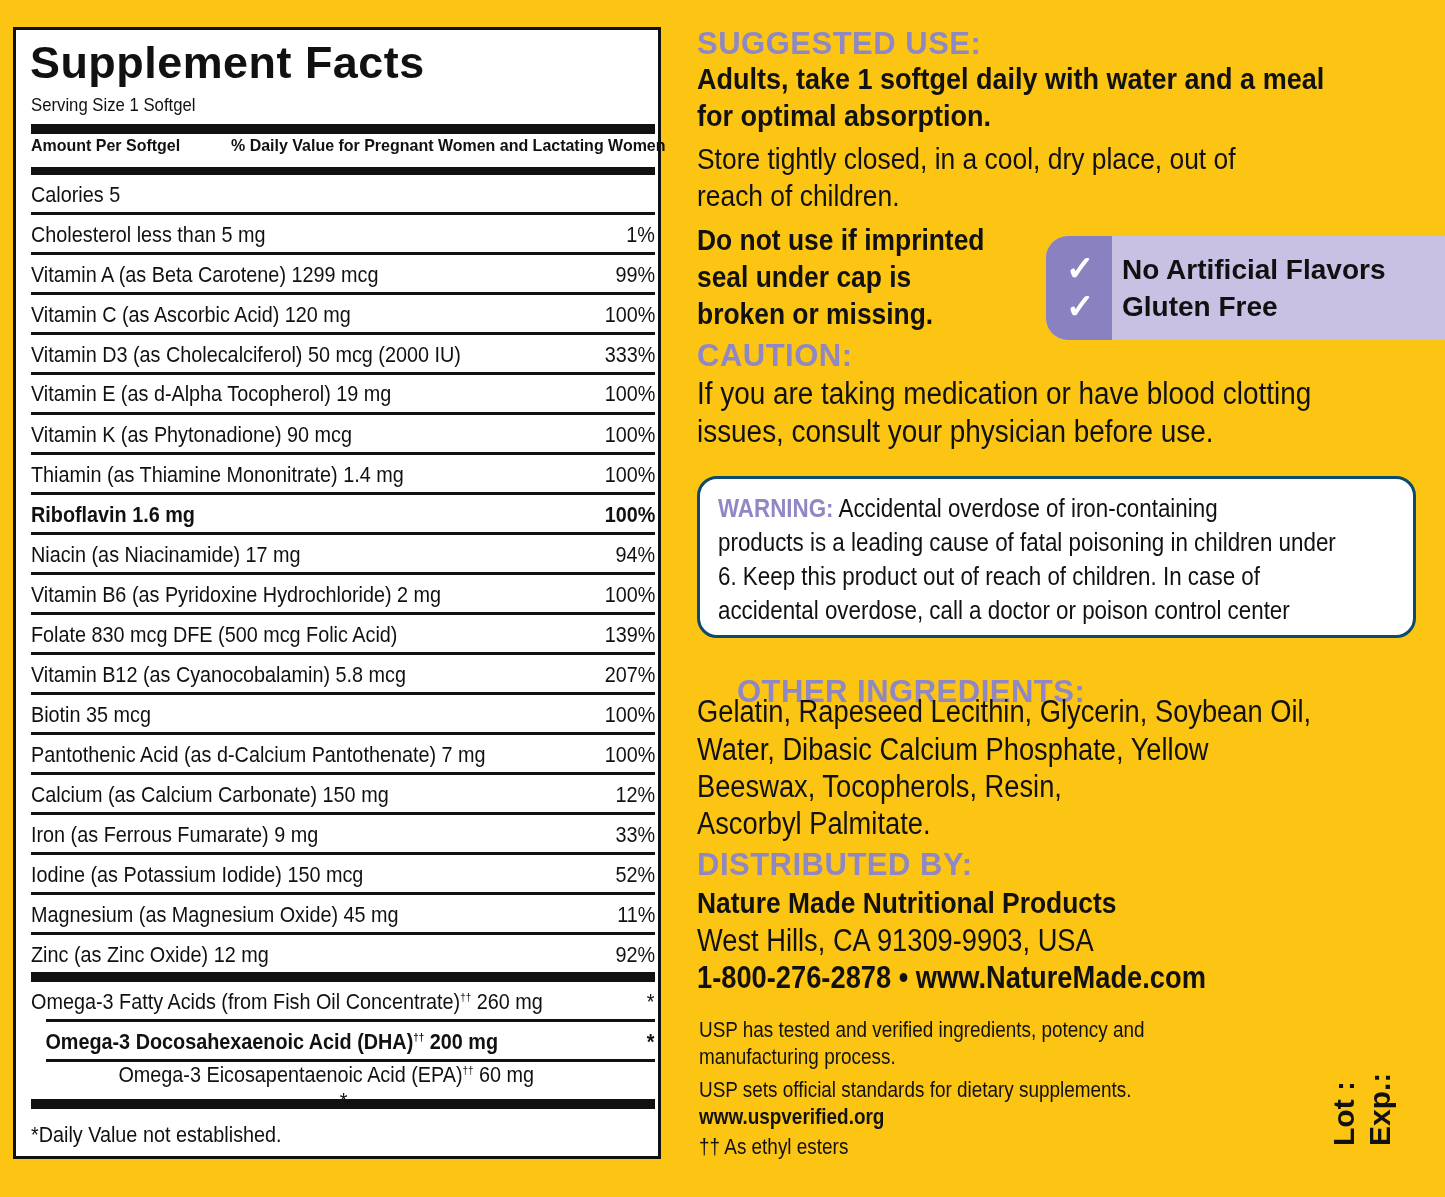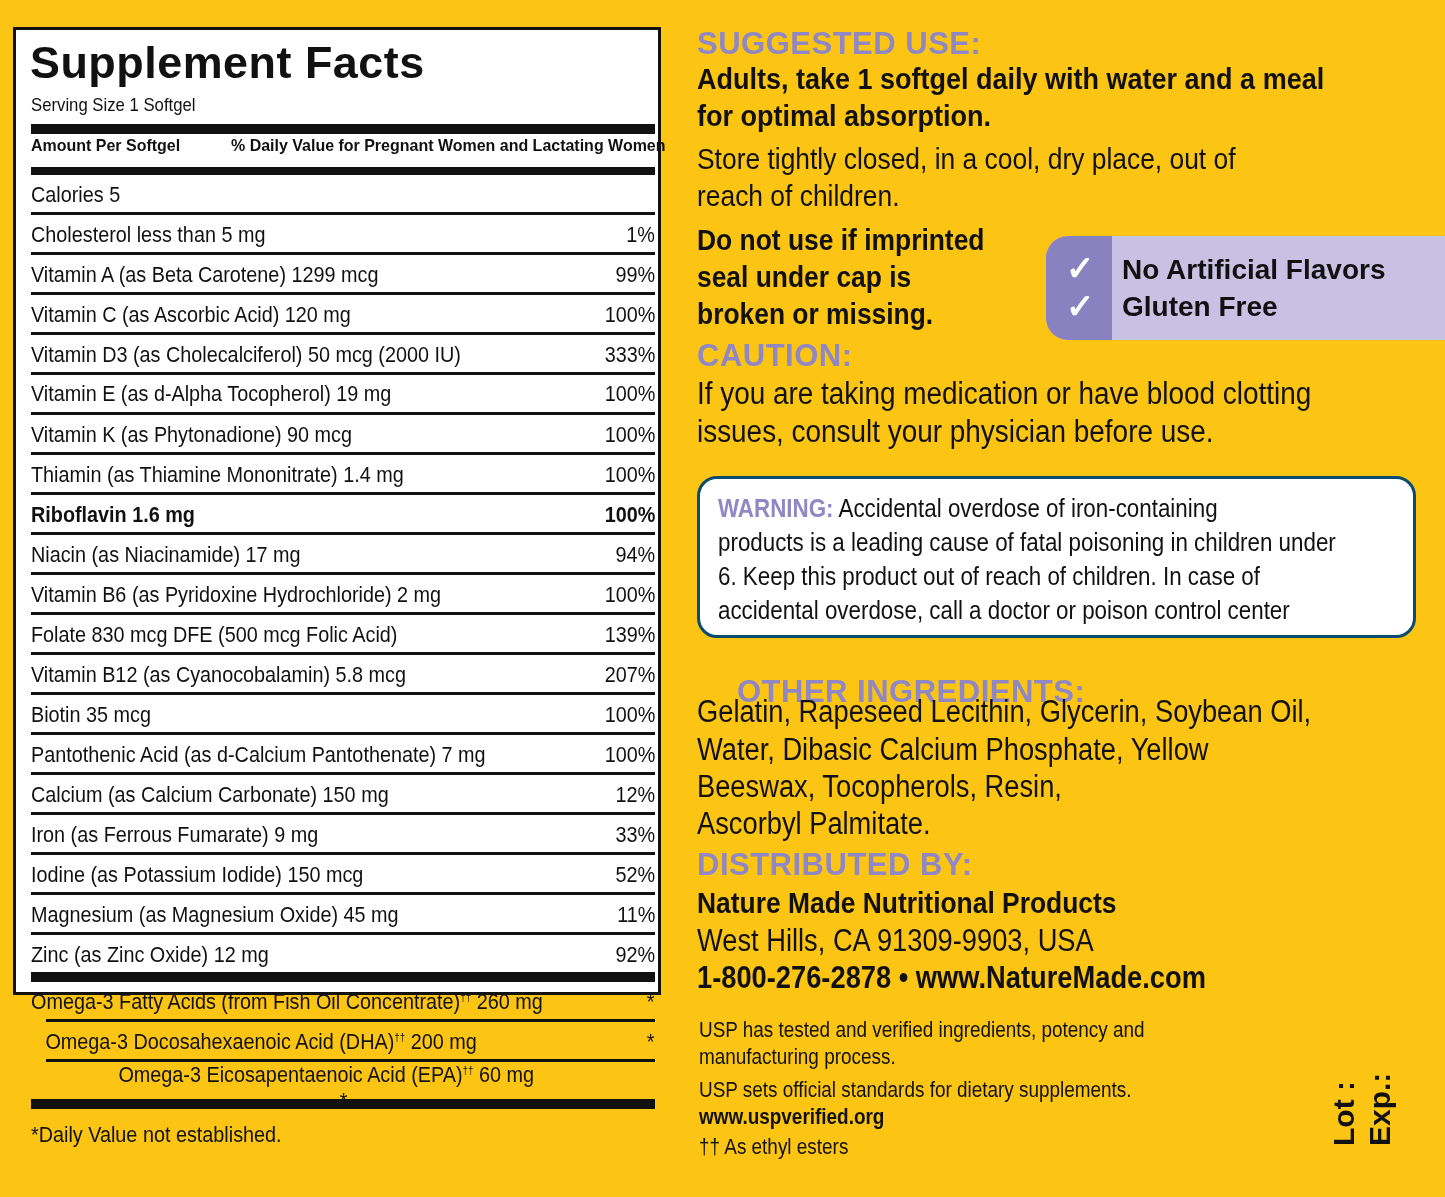--- a/index.html
+++ b/index.html
@@ -1,18 +1,18 @@
 <!DOCTYPE html>
 <html><head>
 <meta charset="utf-8">
 <style>
   html, body { margin:0; padding:0; }
   body { width:1445px; height:1197px; background:#fcc514; position:relative; overflow:hidden;
          font-family:"Liberation Sans", sans-serif; color:#111; }
-  .facts { position:absolute; left:13px; top:27px; width:648px; height:968px; background:#fff;
+  .facts { position:absolute; left:13px; top:27px; width:648px; height:1132px; background:#fff;
            border:3px solid #111; box-sizing:border-box; }
   .facts-title { position:absolute; left:14px; top:8px; font-size:44px; font-weight:bold; letter-spacing:0.5px;
                  font-family:"Liberation Sans", sans-serif; transform:scaleX(1.02); transform-origin:left; }
   .serving { position:absolute; left:15px; top:64px; font-size:19px; transform:scaleX(0.88); transform-origin:left; }
   .bar { position:absolute; left:15px; right:3px; background:#111; }
   .hdr { position:absolute; left:15px; top:106px; right:3px; font-size:17px; font-weight:bold; display:flex;
          justify-content:space-between; transform:scaleX(0.94); transform-origin:left; width:675px; }
   .row { position:absolute; left:15px; right:3px; height:40px; font-size:22px; display:flex; align-items:center;
          justify-content:space-between; }
   .row .name { transform:scaleX(0.9); transform-origin:left; white-space:nowrap; }
@@ -144,21 +144,21 @@
       <div class="row" style="top: 905px;">
         <span class="name">Zinc (as Zinc Oxide)  12 mg</span>
         <span class="dv">92%</span>
       </div>
       <div class="rule" style="left: 15px; top: 942px; height: 10px;"></div>
       <div class="row" style="top: 952px;">
         <span class="name"><span>Omega-3 Fatty Acids (from Fish Oil Concentrate)</span><sup>††</sup> <span>260 mg</span></span>
         <span class="dv">*</span>
       </div>
       <div class="rule" style="left: 30px; top: 989px; height: 3px;"></div>
-      <div class="row indent" style="top: 992px;">
+      <div class="row indent" style="top: 992px; font-weight: bold;">
         <span class="name"><span>Omega-3 Docosahexaenoic Acid (DHA)</span><sup>††</sup> <span>200 mg</span></span>
         <span class="dv">*</span>
       </div>
       <div class="rule" style="left: 30px; top: 1029px; height: 3px;"></div>
       <div class="row indent" style="top: 1032px; flex-direction: column;">
         <span class="name"><span>Omega-3 Eicosapentaenoic Acid (EPA)</span><sup>††</sup> <span>60 mg</span></span>
         <span class="dv">*</span>
       </div>
       <div class="rule" style="left: 15px; top: 1069px; height: 10px;"></div>
     </div>

